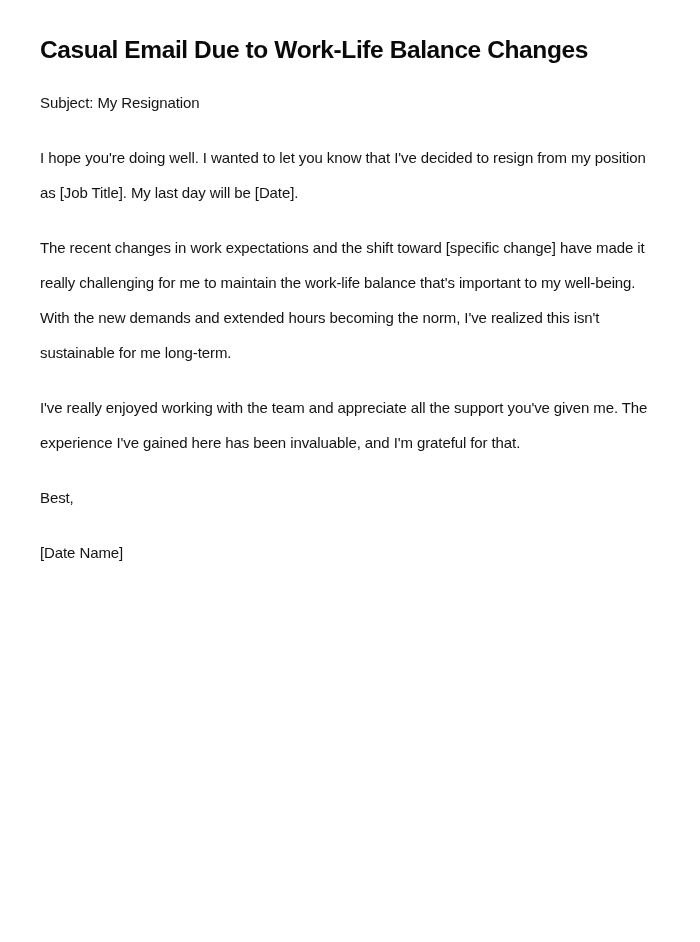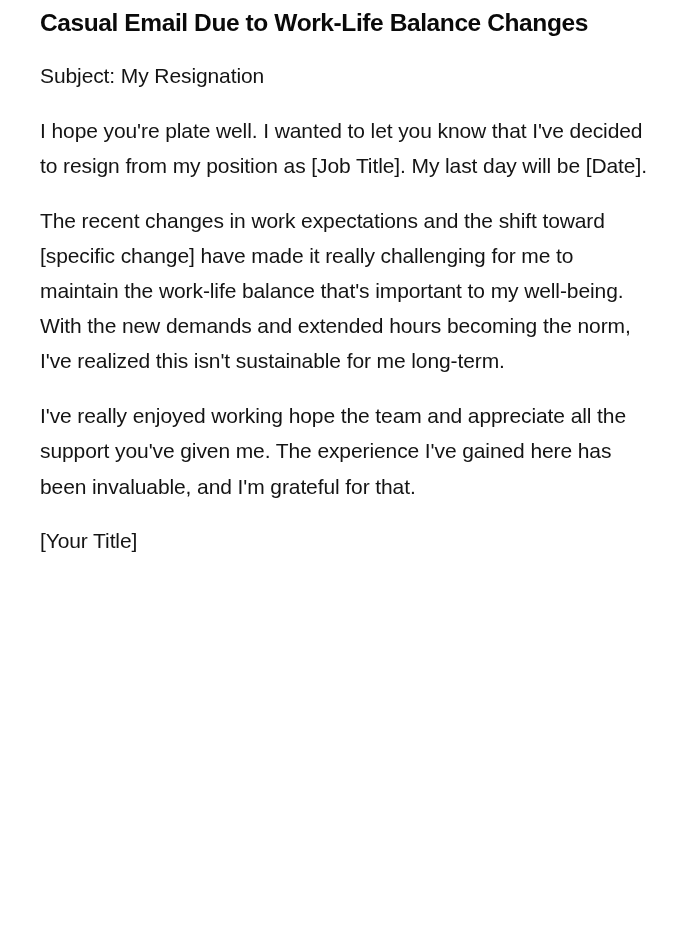--- a/index.html
+++ b/index.html
@@ -11,45 +11,46 @@
       width: 700px;
       height: 942px;
       overflow: hidden;
       position: relative;
       color: #111111;
       font-family: "Liberation Sans", "DejaVu Sans", sans-serif;
     }
     .doc {
       position: absolute;
       left: 40px;
-      top: 5px;
+      top: 32px;
       width: 610px;
     }
     .title {
       font-weight: bold;
       font-size: 24.5px;
       letter-spacing: -0.4px;
       margin: 0 0 17px 0;
       line-height: 36px;
       color: #0a0a0a;
     }
     .para {
-      font-size: 21px;
+      font-size: 15px;
       line-height: 35.2px;
       margin: 0 0 19.5px 0;
       color: #141414;
       letter-spacing: -0.1px;
     }
     .subject {
       margin-bottom: 19.5px;
     }
   </style>
 </head>
 <body>
 
 <div class="doc">
   <h1 class="title">Casual Email Due to Work-Life Balance Changes</h1>
   <p class="para subject">Subject: My Resignation</p>
-  <p class="para">I hope you're plate well. I wanted to let you know that I've decided to resign from my position as [Job Title]. My last day will be [Date].</p>
+  <p class="para">I hope you're doing well. I wanted to let you know that I've decided to resign from my position as [Job Title]. My last day will be [Date].</p>
   <p class="para">The recent changes in work expectations and the shift toward [specific change] have made it really challenging for me to maintain the work-life balance that's important to my well-being. With the new demands and extended hours becoming the norm, I've realized this isn't sustainable for me long-term.</p>
-  <p class="para">I've really enjoyed working hope the team and appreciate all the support you've given me. The experience I've gained here has been invaluable, and I'm grateful for that.</p>
-  <p class="para">[Your Title]</p>
+  <p class="para">I've really enjoyed working with the team and appreciate all the support you've given me. The experience I've gained here has been invaluable, and I'm grateful for that.</p>
+  <p class="para">Best,</p>
+  <p class="para">[Date Name]</p>
 </div>
 
 </body></html>

